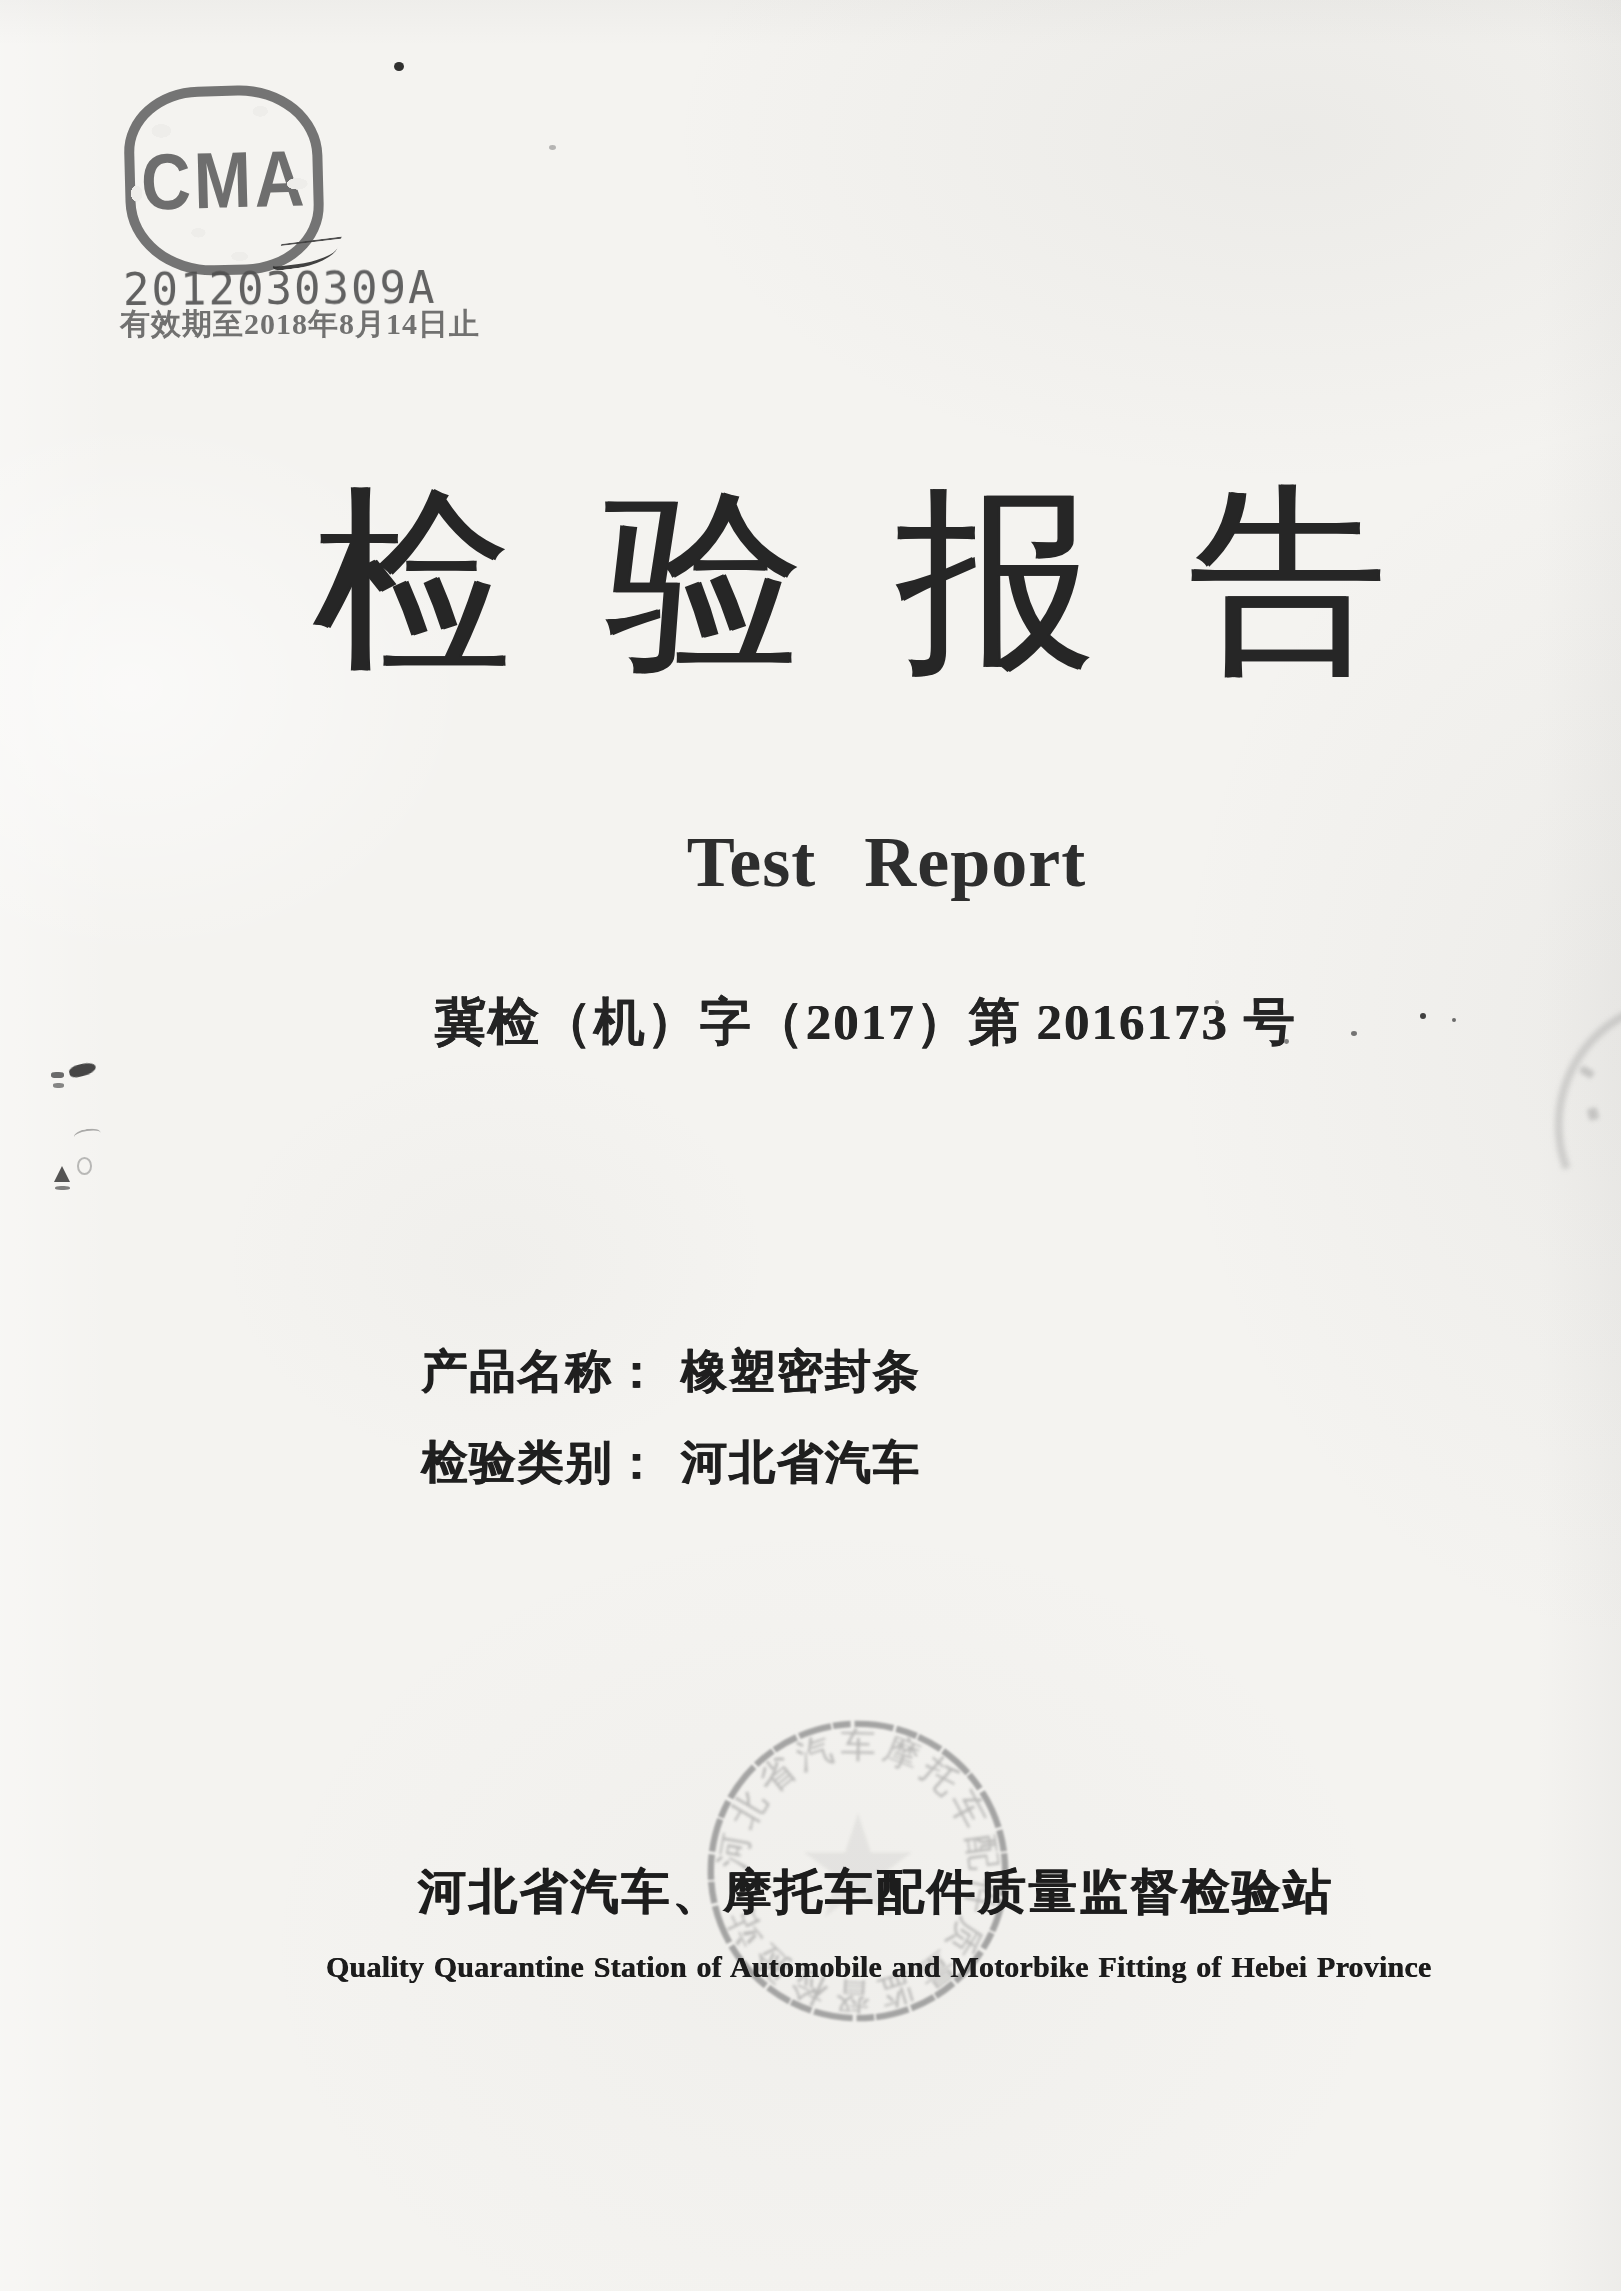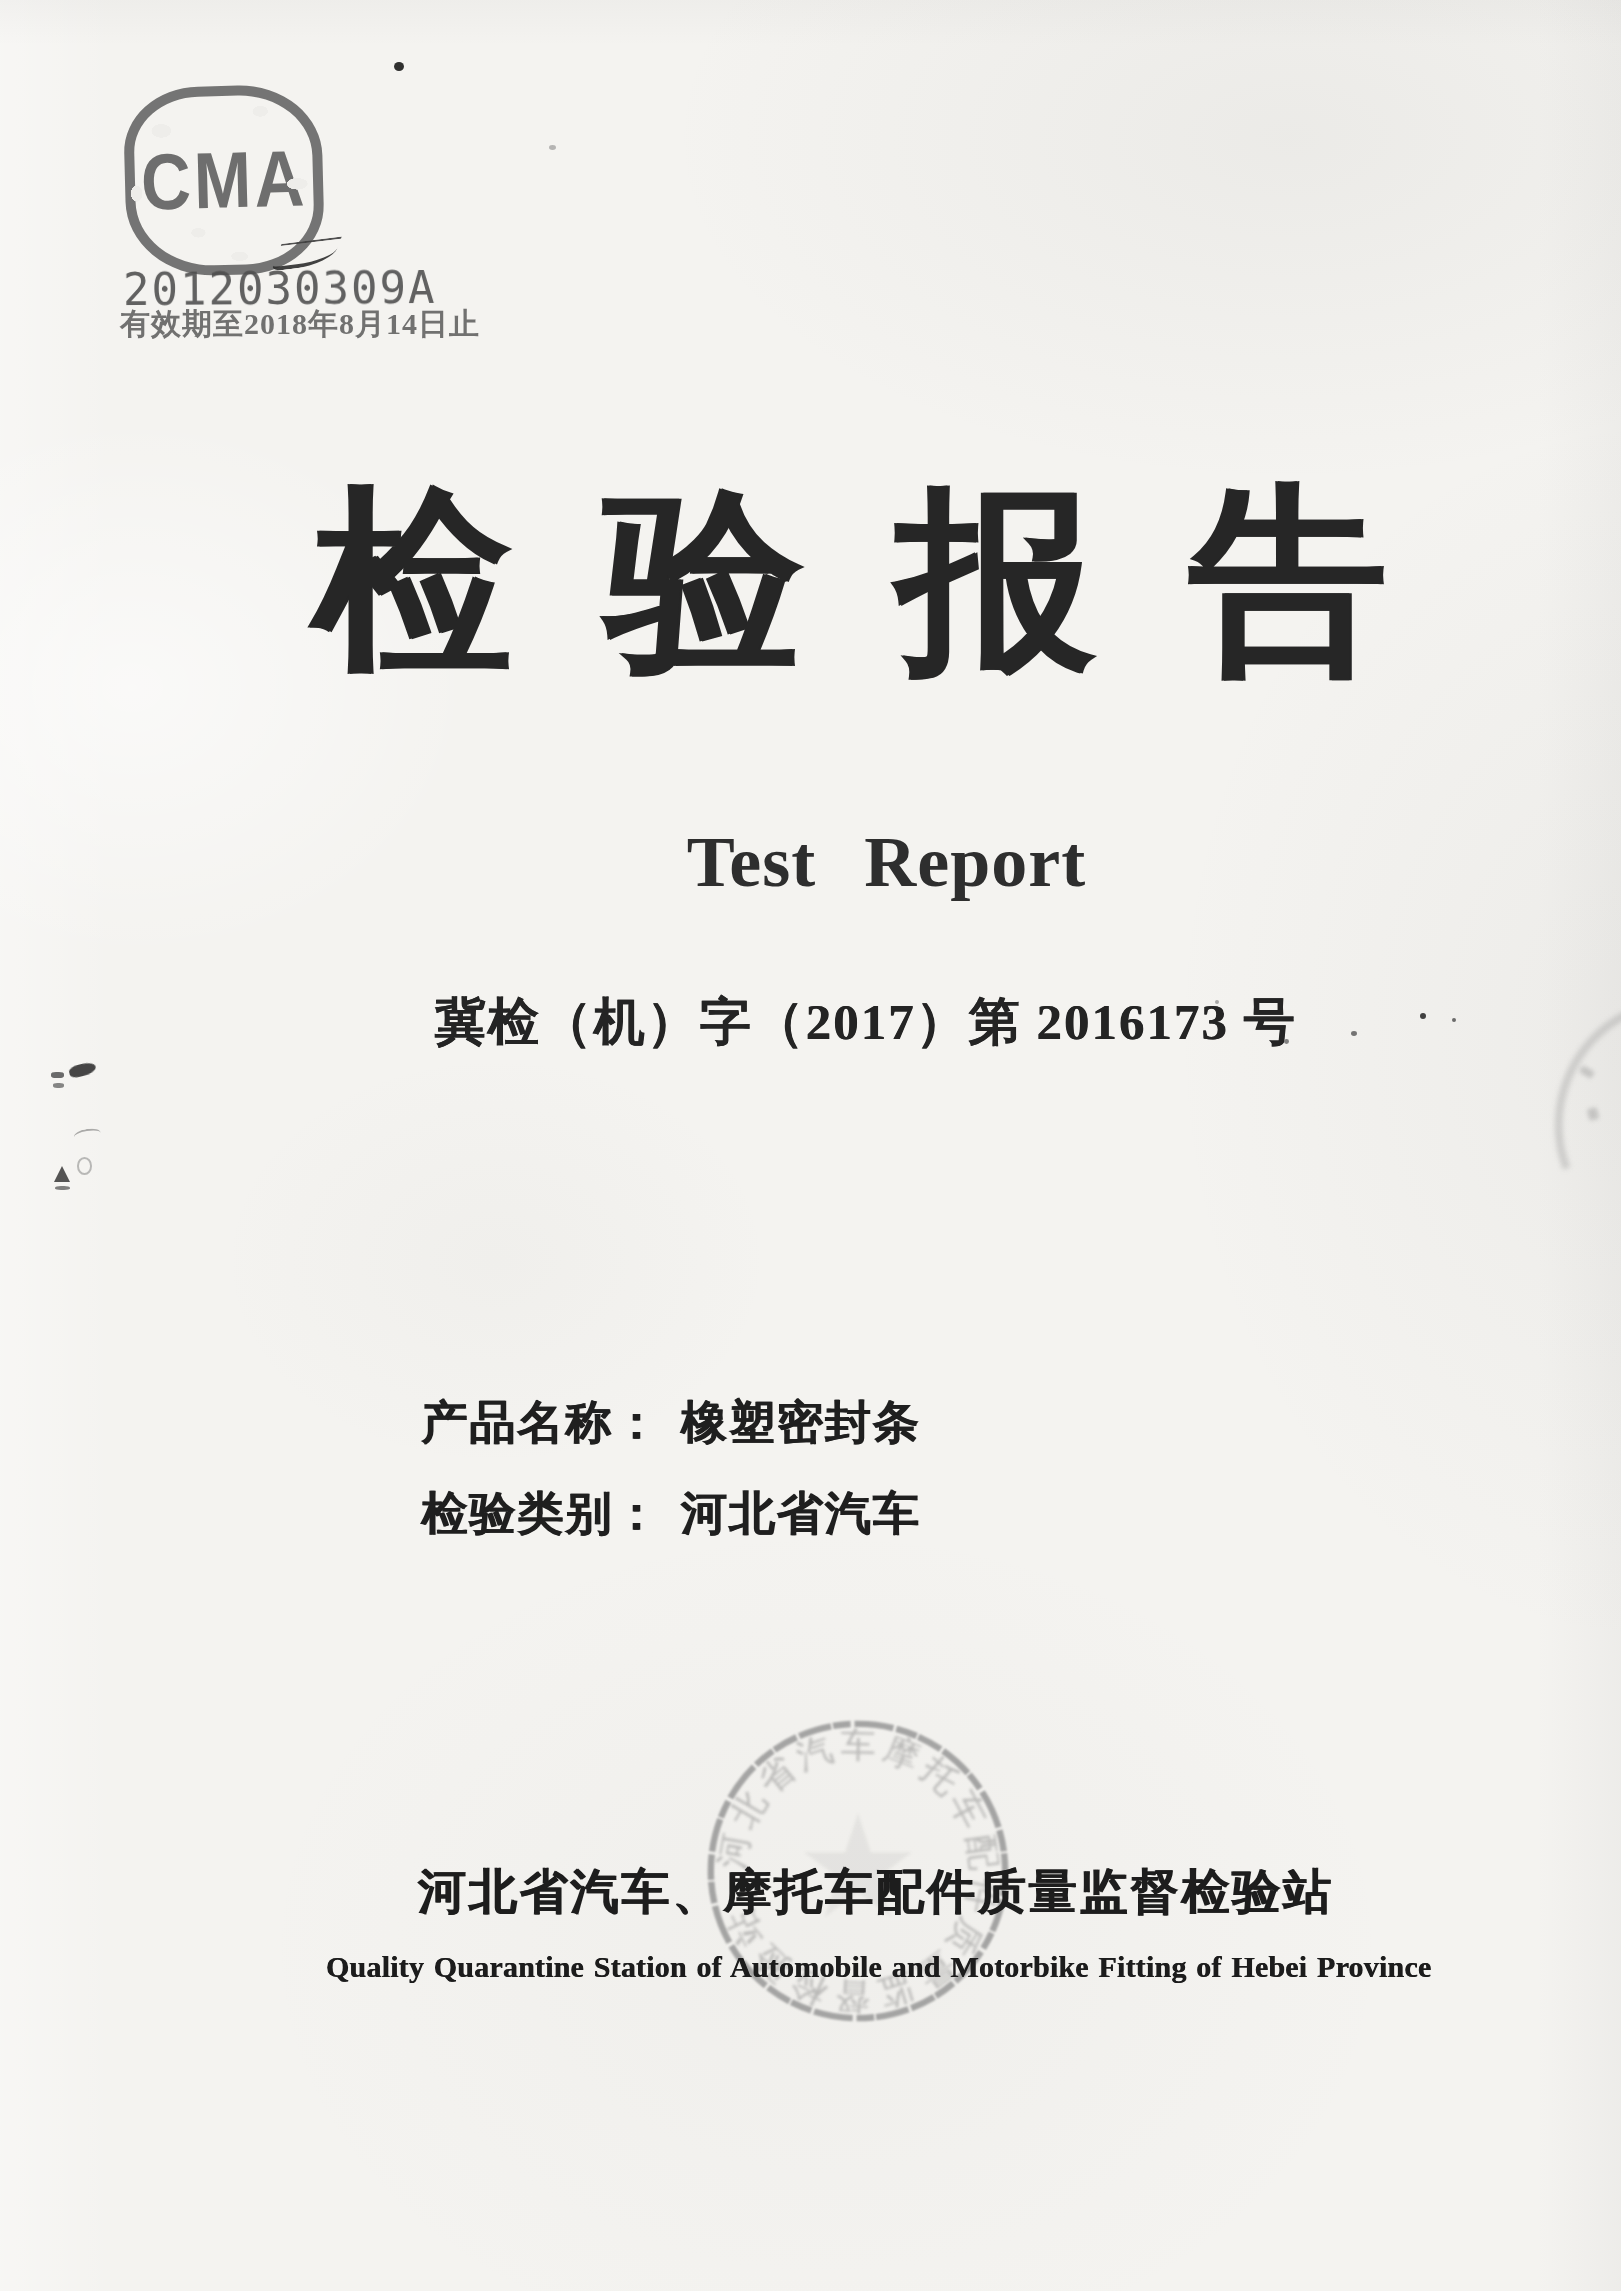--- a/index.html
+++ b/index.html
@@ -65,38 +65,38 @@
     font-size:30px;letter-spacing:1px;color:#575757;
     filter:blur(0.7px);white-space:nowrap;
     opacity:.85;font-weight:600;
   }
   
   .ink-dot{position:absolute;left:394px;top:62px;width:9.8px;height:8.8px;background:#1b1b1b;border-radius:50%;opacity:.9;filter:blur(0.4px);}
   
   .title-zh{
     position:absolute;left:312px;top:482px;
     font-family:"Liberation Sans","DejaVu Sans",sans-serif;
-    font-size:198px;line-height:1;font-weight:700;
+    font-size:198px;line-height:1;font-weight:400;
     letter-spacing:94px;white-space:nowrap;color:#262626;
     text-shadow:2.5px 0 0 #262626;
   }
   .title-en{
     position:absolute;left:0;right:0;top:821px;text-align:center;
     transform:translateX(60px);
     font-size:72px;font-weight:bold;letter-spacing:1px;word-spacing:29px;
     color:#2e2e2e;white-space:nowrap;
   }
   .doc-number{
     position:absolute;left:0;right:0;top:988px;text-align:center;
     transform:translateX(39px);
     font-size:51px;font-weight:600;letter-spacing:2px;color:#242424;
     white-space:nowrap;text-shadow:0.6px 0 0 #242424;
   }
   
-  .info-block{position:absolute;left:421px;top:1392px;}
+  .info-block{position:absolute;left:421px;top:1341px;}
   .info-row{display:flex;height:91px;align-items:flex-start;
     font-size:46px;font-weight:700;letter-spacing:2px;color:#1f1f1f;
     text-shadow:0.9px 0 0 #1f1f1f;white-space:nowrap;}
   .info-value{margin-left:19.6px;}
   
   .seal{position:absolute;left:702px;top:1715px;width:312px;height:312px;opacity:.78;}
   
   .footer-zh{
     position:absolute;left:0;right:0;top:1860px;text-align:center;
     transform:translateX(49px);

